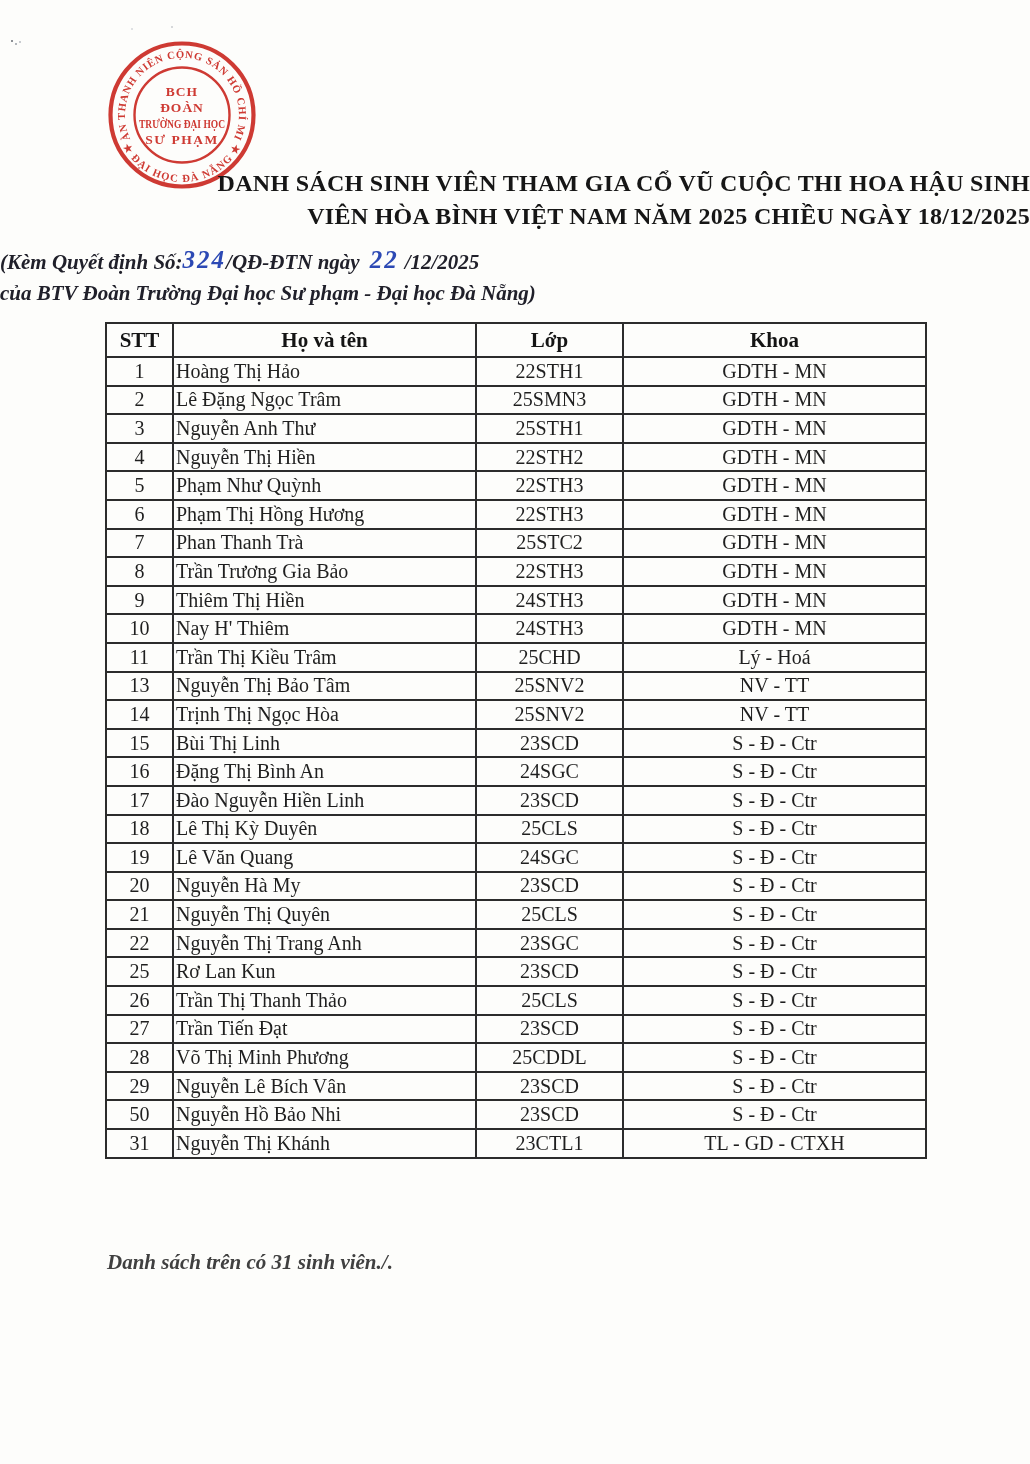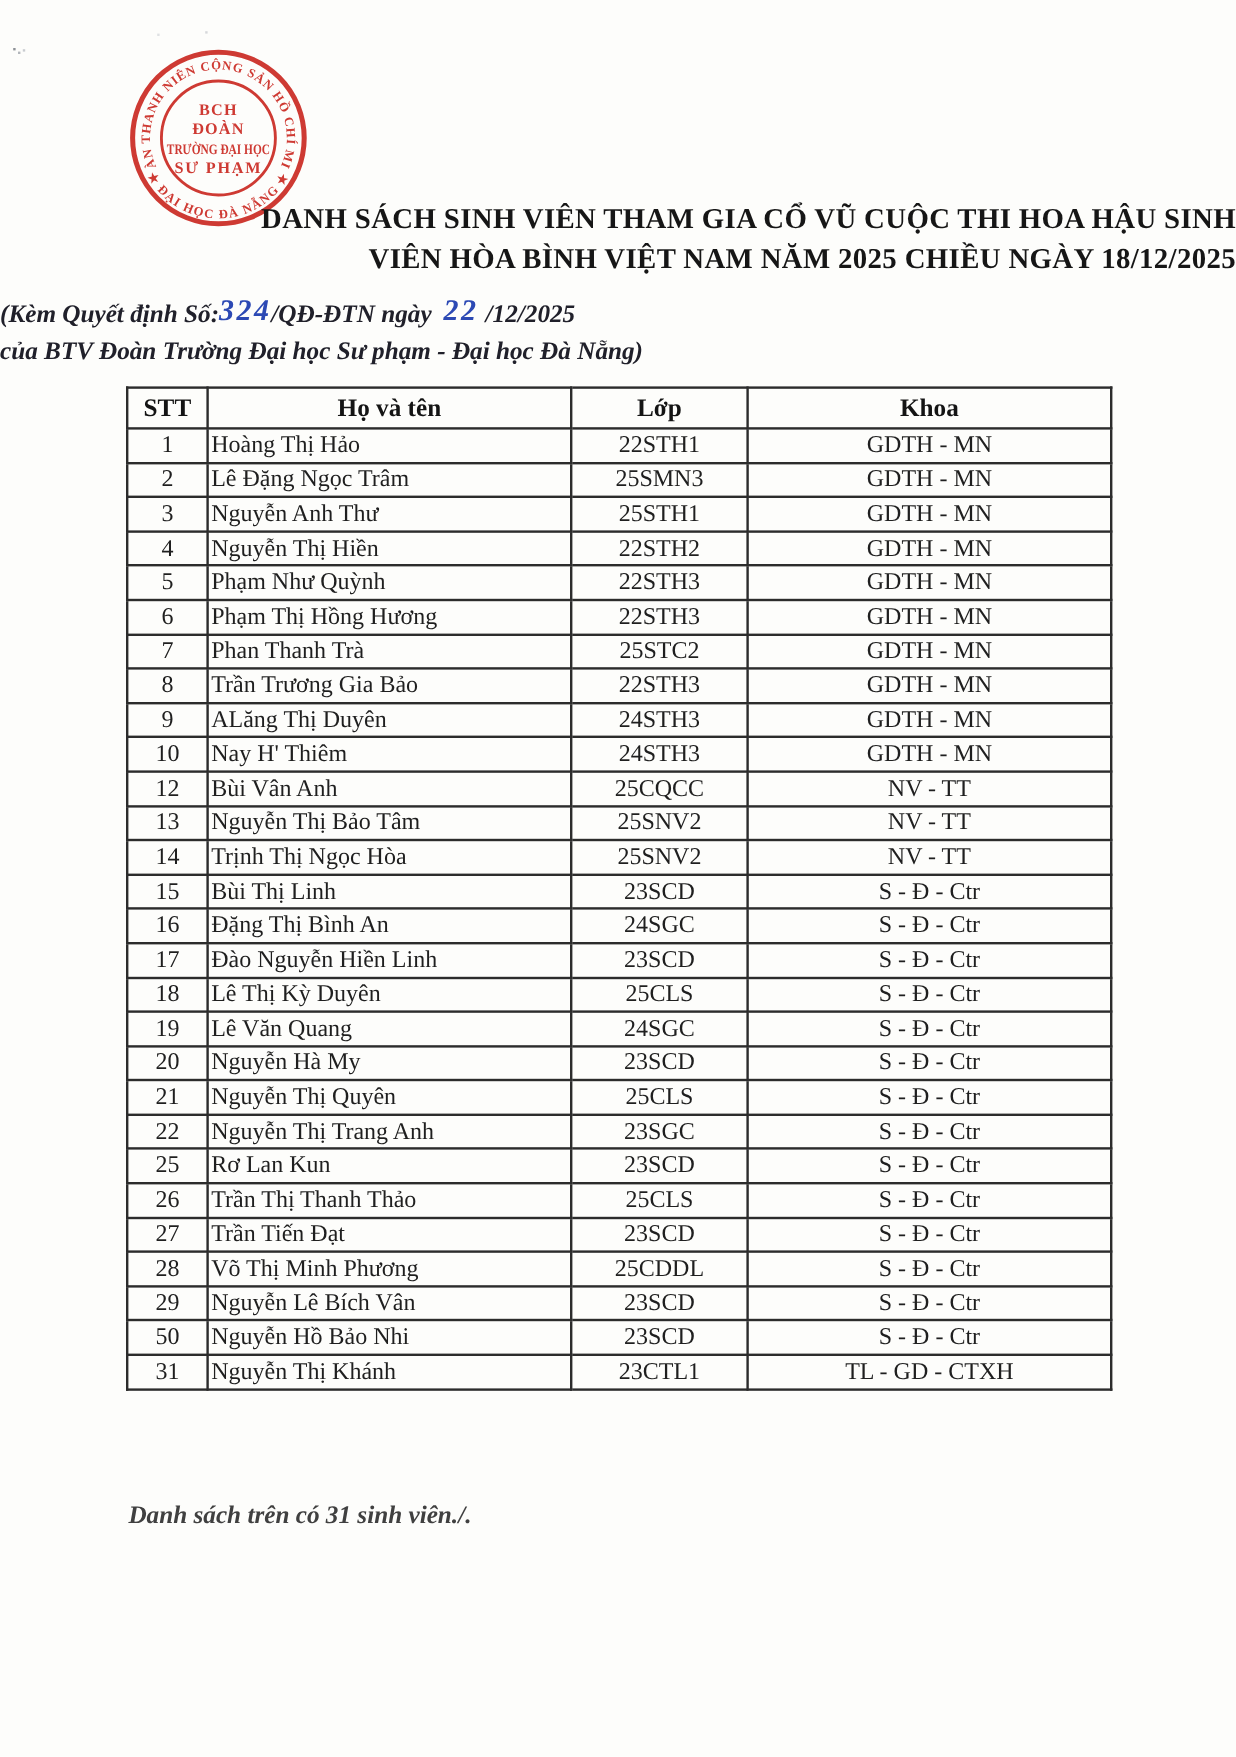--- a/index.html
+++ b/index.html
@@ -146,35 +146,35 @@
             <td class="c3">GDTH - MN</td>
           </tr>
           <tr>
             <td class="c0">8</td>
             <td class="c1">Trần Trương Gia Bảo</td>
             <td class="c2">22STH3</td>
             <td class="c3">GDTH - MN</td>
           </tr>
           <tr>
             <td class="c0">9</td>
-            <td class="c1">ALăng Thị Duyên</td>
+            <td class="c1">Thiêm Thị Hiền</td>
             <td class="c2">24STH3</td>
             <td class="c3">GDTH - MN</td>
           </tr>
           <tr>
             <td class="c0">10</td>
             <td class="c1">Nay H' Thiêm</td>
             <td class="c2">24STH3</td>
             <td class="c3">GDTH - MN</td>
           </tr>
           <tr>
-            <td class="c0">12</td>
-            <td class="c1">Bùi Vân Anh</td>
-            <td class="c2">25CQCC</td>
-            <td class="c3">NV - TT</td>
+            <td class="c0">11</td>
+            <td class="c1">Trần Thị Kiều Trâm</td>
+            <td class="c2">25CHD</td>
+            <td class="c3">Lý - Hoá</td>
           </tr>
           <tr>
             <td class="c0">13</td>
             <td class="c1">Nguyễn Thị Bảo Tâm</td>
             <td class="c2">25SNV2</td>
             <td class="c3">NV - TT</td>
           </tr>
           <tr>
             <td class="c0">14</td>
             <td class="c1">Trịnh Thị Ngọc Hòa</td>

